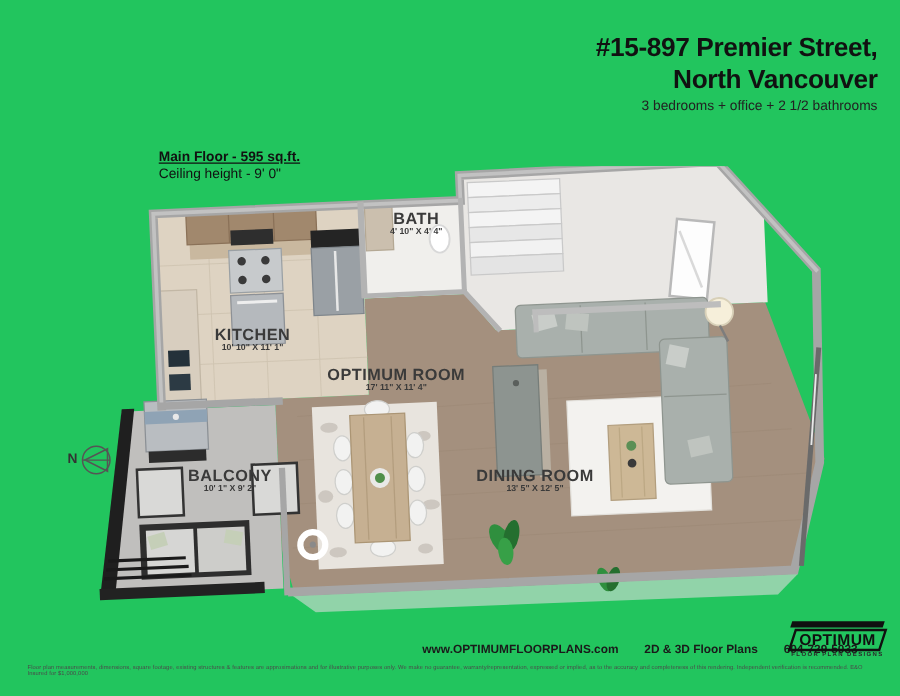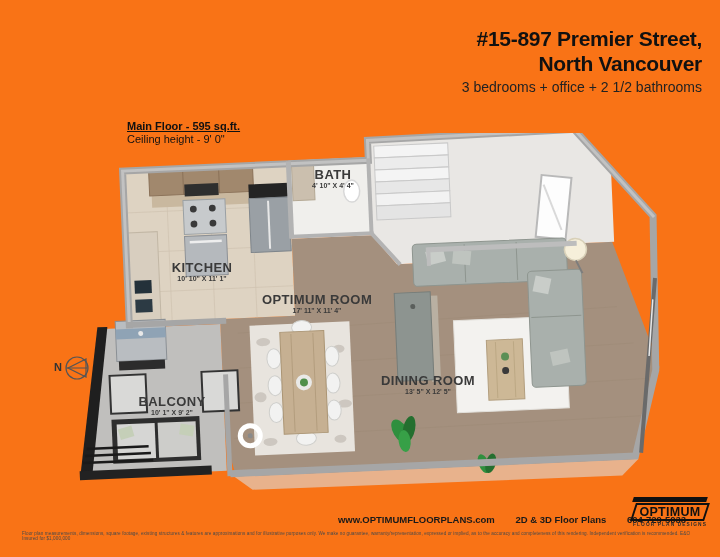--- a/index.html
+++ b/index.html
@@ -1,22 +1,22 @@
 <!DOCTYPE html>
 <html><head>
 <meta charset="utf-8">
 <style>
   * { margin:0; padding:0; box-sizing:border-box; }
   body { background:#fff; font-family:"Liberation Sans", sans-serif; }
-  .page { position:relative; width:720px; height:557px; background:#f97316; overflow:hidden; }
+  .page { position:relative; width:720px; height:557px; background:#22c55e; overflow:hidden; }
 
   
   .title-block { position:absolute; top:26px; right:18px; text-align:right; color:#111; }
   .title-line { font-size:21px; font-weight:800; line-height:25px; letter-spacing:-0.3px; }
-  .title-sub { font-size:14px; font-weight:400; color:#222; margin-top:3px; }
+  .title-sub { font-size:11px; font-weight:400; color:#222; margin-top:3px; }
 
   
   .floor-info { position:absolute; left:127px; top:120px; color:#111; }
   .floor-info .fi1 { font-size:11px; font-weight:800; text-decoration:underline; }
   .floor-info .fi2 { font-size:11px; font-weight:400; margin-top:1px; }
 
   
   .plan-svg { position:absolute; left:57px; top:133px; }
 
   
@@ -251,21 +251,21 @@
     <div class="rd">4' 10" X 4' 4"</div>
   </div>
   <div class="room-label" style="left:317px; top:292px;">
     <div class="rn">OPTIMUM ROOM</div>
     <div class="rd">17' 11" X 11' 4"</div>
   </div>
   <div class="room-label" style="left:428px; top:373px;">
     <div class="rn">DINING ROOM</div>
     <div class="rd">13' 5" X 12' 5"</div>
   </div>
-  <div class="room-label" style="left:172px; top:373px;margin-top:21px;">
+  <div class="room-label" style="left:184px; top:373px;">
     <div class="rn">BALCONY</div>
     <div class="rd">10' 1" X 9' 2"</div>
   </div>
 
   <div class="compass">
     <span class="n">N</span>
     <svg width="52" height="34">
       <circle cx="33" cy="16" r="11" fill="none" stroke="#555" stroke-width="1.2"></circle>
       <line x1="22" y1="16" x2="44" y2="16" stroke="#555" stroke-width="1"></line>
       <polygon points="24,16 42,7 42,25" fill="none" stroke="#555" stroke-width="1.2"></polygon>

